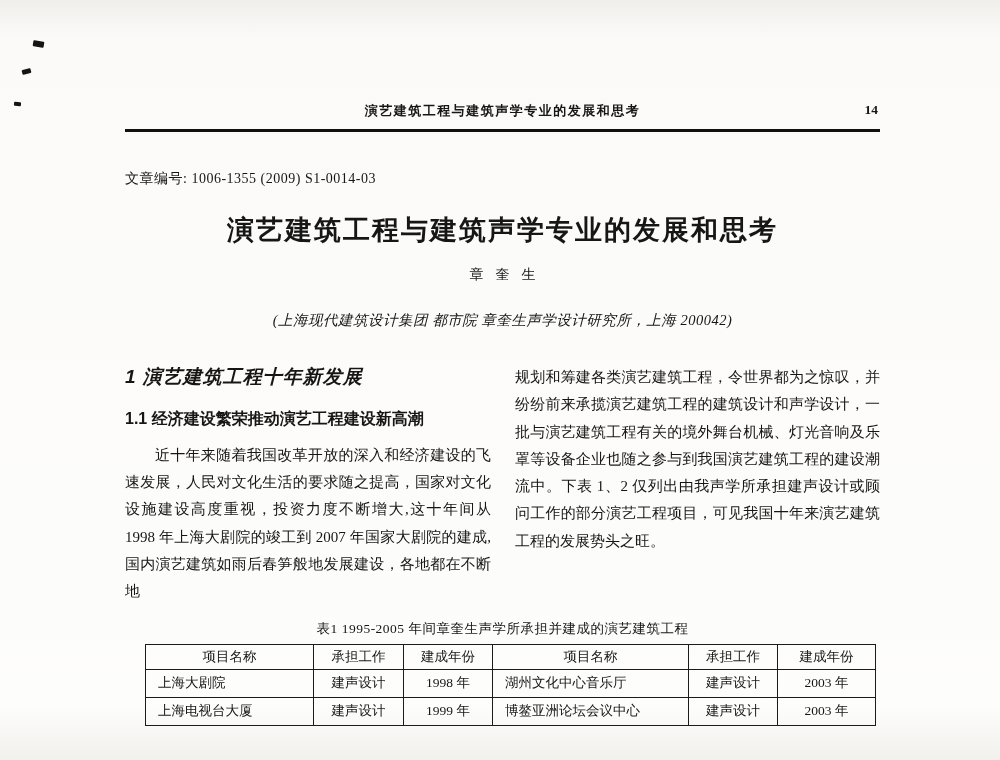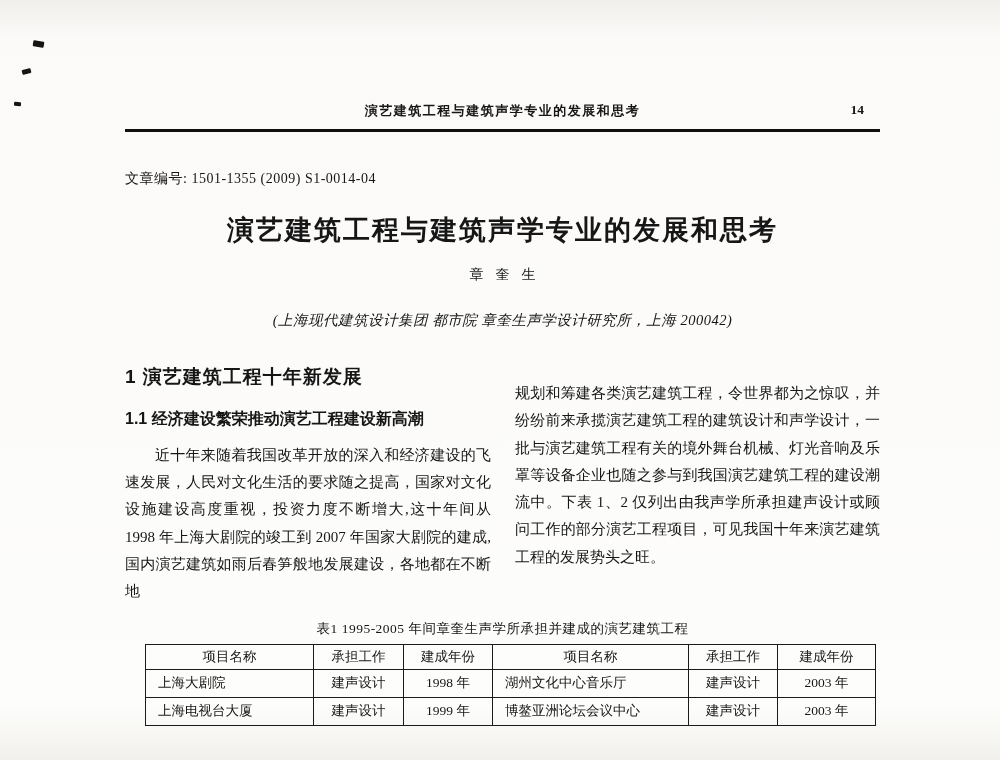--- a/index.html
+++ b/index.html
@@ -23,21 +23,21 @@
   .a2 { left: 22px; top: 69px; width: 9px;  height: 5px; transform: rotate(-14deg); }
   .a3 { left: 14px; top: 102px; width: 7px; height: 4px; transform: rotate(4deg); }
 
   .running-header { position: relative; height: 20px; }
   .running-title {
     position: absolute; left: 50%; transform: translateX(-50%);
     font-family: "Liberation Sans", "DejaVu Sans", sans-serif;
     font-weight: bold; font-size: 13px; letter-spacing: 1.5px; white-space: nowrap;
   }
   .page-number {
-    position: absolute; right: 16px; top: 0;
+    position: absolute; right: 2px; top: 0;
     font-weight: bold; font-size: 13.5px;
   }
   .header-rule { margin-top: 7px; height: 3px; background: #101010; }
 
   .article-number { margin-top: 38px; font-size: 14px; letter-spacing: 0.5px; }
 
   .paper-title {
     margin: 24px 0 0; text-align: center;
     font-family: "Liberation Sans", "DejaVu Sans", sans-serif;
     font-size: 27px; font-weight: bold; letter-spacing: 2px;
@@ -46,26 +46,26 @@
     margin-top: 18px; text-align: center;
     font-size: 14px; letter-spacing: 12px; padding-left: 12px;
   }
   .affiliation {
     margin-top: 27px; text-align: center;
     font-size: 14.5px; font-style: italic; letter-spacing: 0.5px;
   }
 
   .columns { display: flex; gap: 24px; margin-top: 34px; align-items: flex-start; }
   .col-left  { width: 366px; }
-  .col-right { width: 365px; margin-top: 16px; }
+  .col-right { width: 365px; }
 
   .section-heading {
     margin: 0 0 17px;
     font-family: "Liberation Sans", "DejaVu Sans", sans-serif;
-    font-size: 19px; font-weight: bold; letter-spacing: 1px;
+    font-size: 19px; font-weight: bold; letter-spacing: 1px; font-style: italic;
   }
   .subsection-heading {
     margin: 0 0 10px;
     font-family: "Liberation Sans", "DejaVu Sans", sans-serif;
     font-size: 16px; font-weight: bold; line-height: 1.55;
     padding-left: 2.6em; text-indent: -2.6em; 
   }
   .body-par {
     margin: 0; font-size: 15px; line-height: 1.82;
     text-align: justify; text-indent: 2em;
@@ -96,21 +96,21 @@
   <div class="artifact a1"></div>
   <div class="artifact a2"></div>
   <div class="artifact a3"></div>
 
   <div class="running-header">
     <span class="running-title">演艺建筑工程与建筑声学专业的发展和思考</span>
     <span class="page-number">14</span>
   </div>
   <div class="header-rule"></div>
 
-  <div class="article-number">文章编号: 1501-1355 (2009) S1-0014-04</div>
+  <div class="article-number">文章编号: 1006-1355 (2009) S1-0014-03</div>
 
   <h1 class="paper-title">演艺建筑工程与建筑声学专业的发展和思考</h1>
   <div class="author">章奎生</div>
   <div class="affiliation">(上海现代建筑设计集团  都市院  章奎生声学设计研究所，上海 200042)</div>
 
   <div class="columns">
     <div class="col-left">
       <h2 class="section-heading">1  演艺建筑工程十年新发展</h2>
       <h3 class="subsection-heading">1.1 经济建设繁荣推动演艺工程建设新高潮</h3>
       <p class="body-par">近十年来随着我国改革开放的深入和经济建设的飞速发展，人民对文化生活的要求随之提高，国家对文化设施建设高度重视，投资力度不断增大,这十年间从 1998 年上海大剧院的竣工到 2007 年国家大剧院的建成,国内演艺建筑如雨后春笋般地发展建设，各地都在不断地</p>

